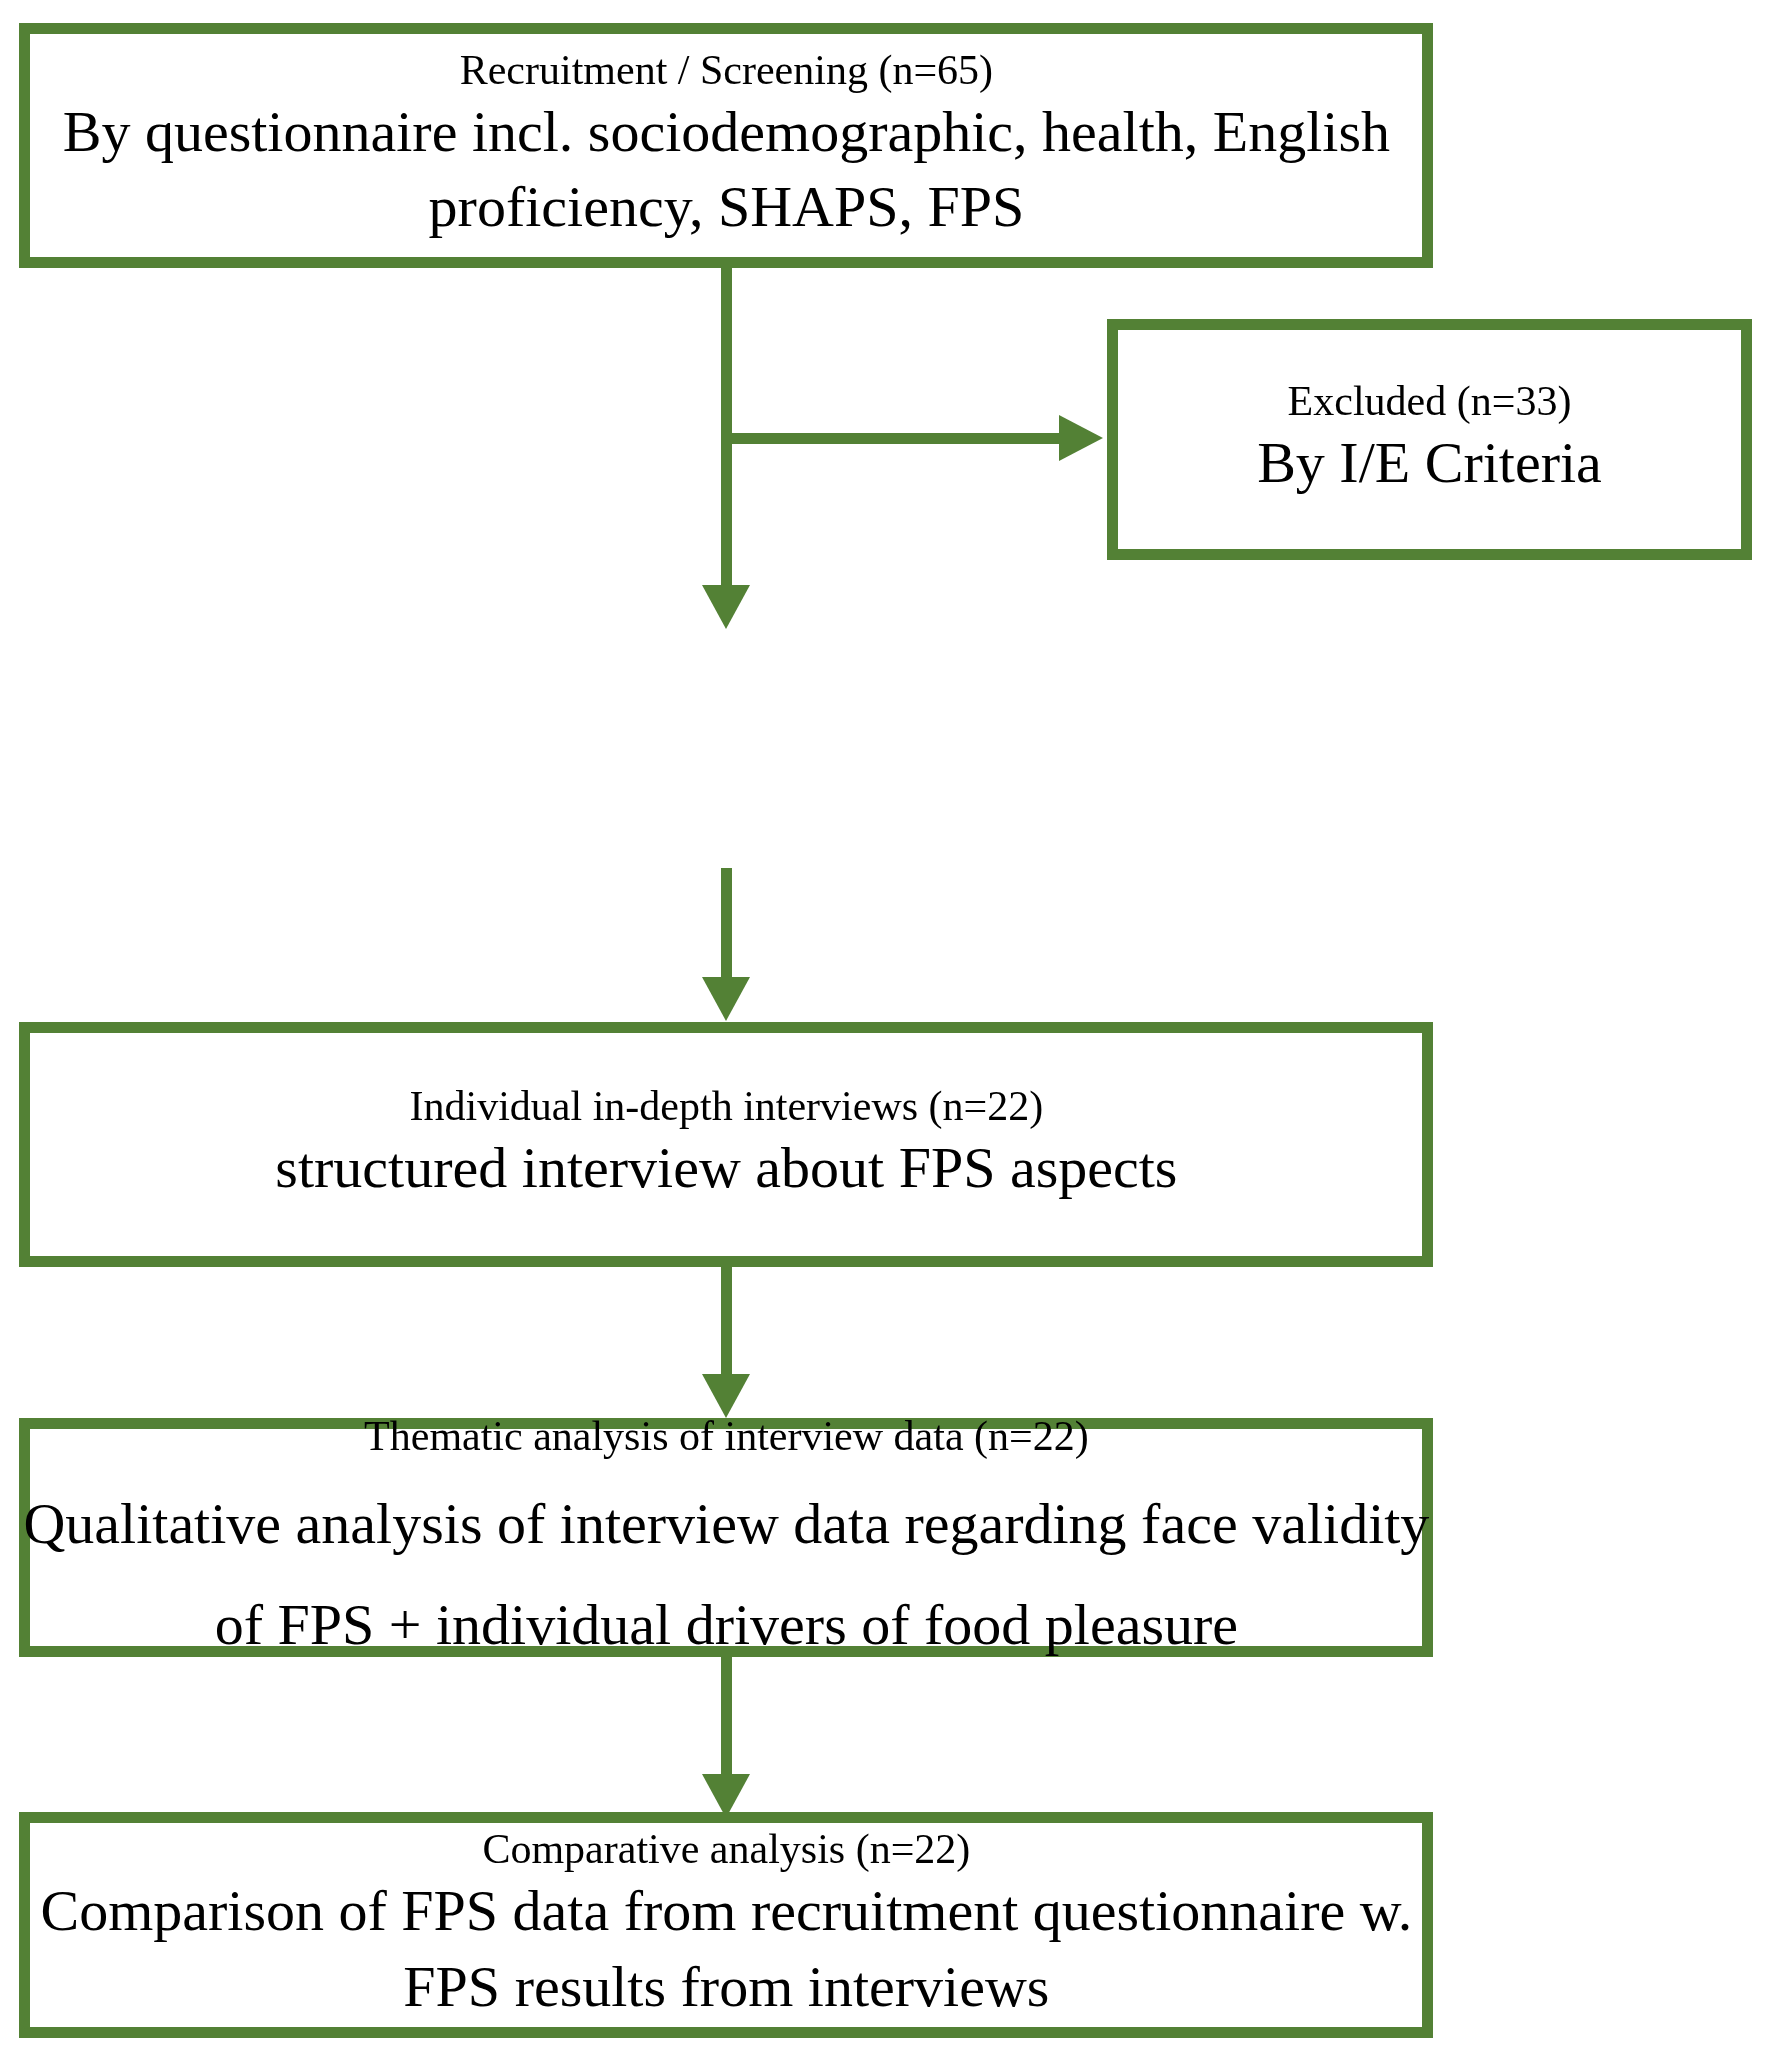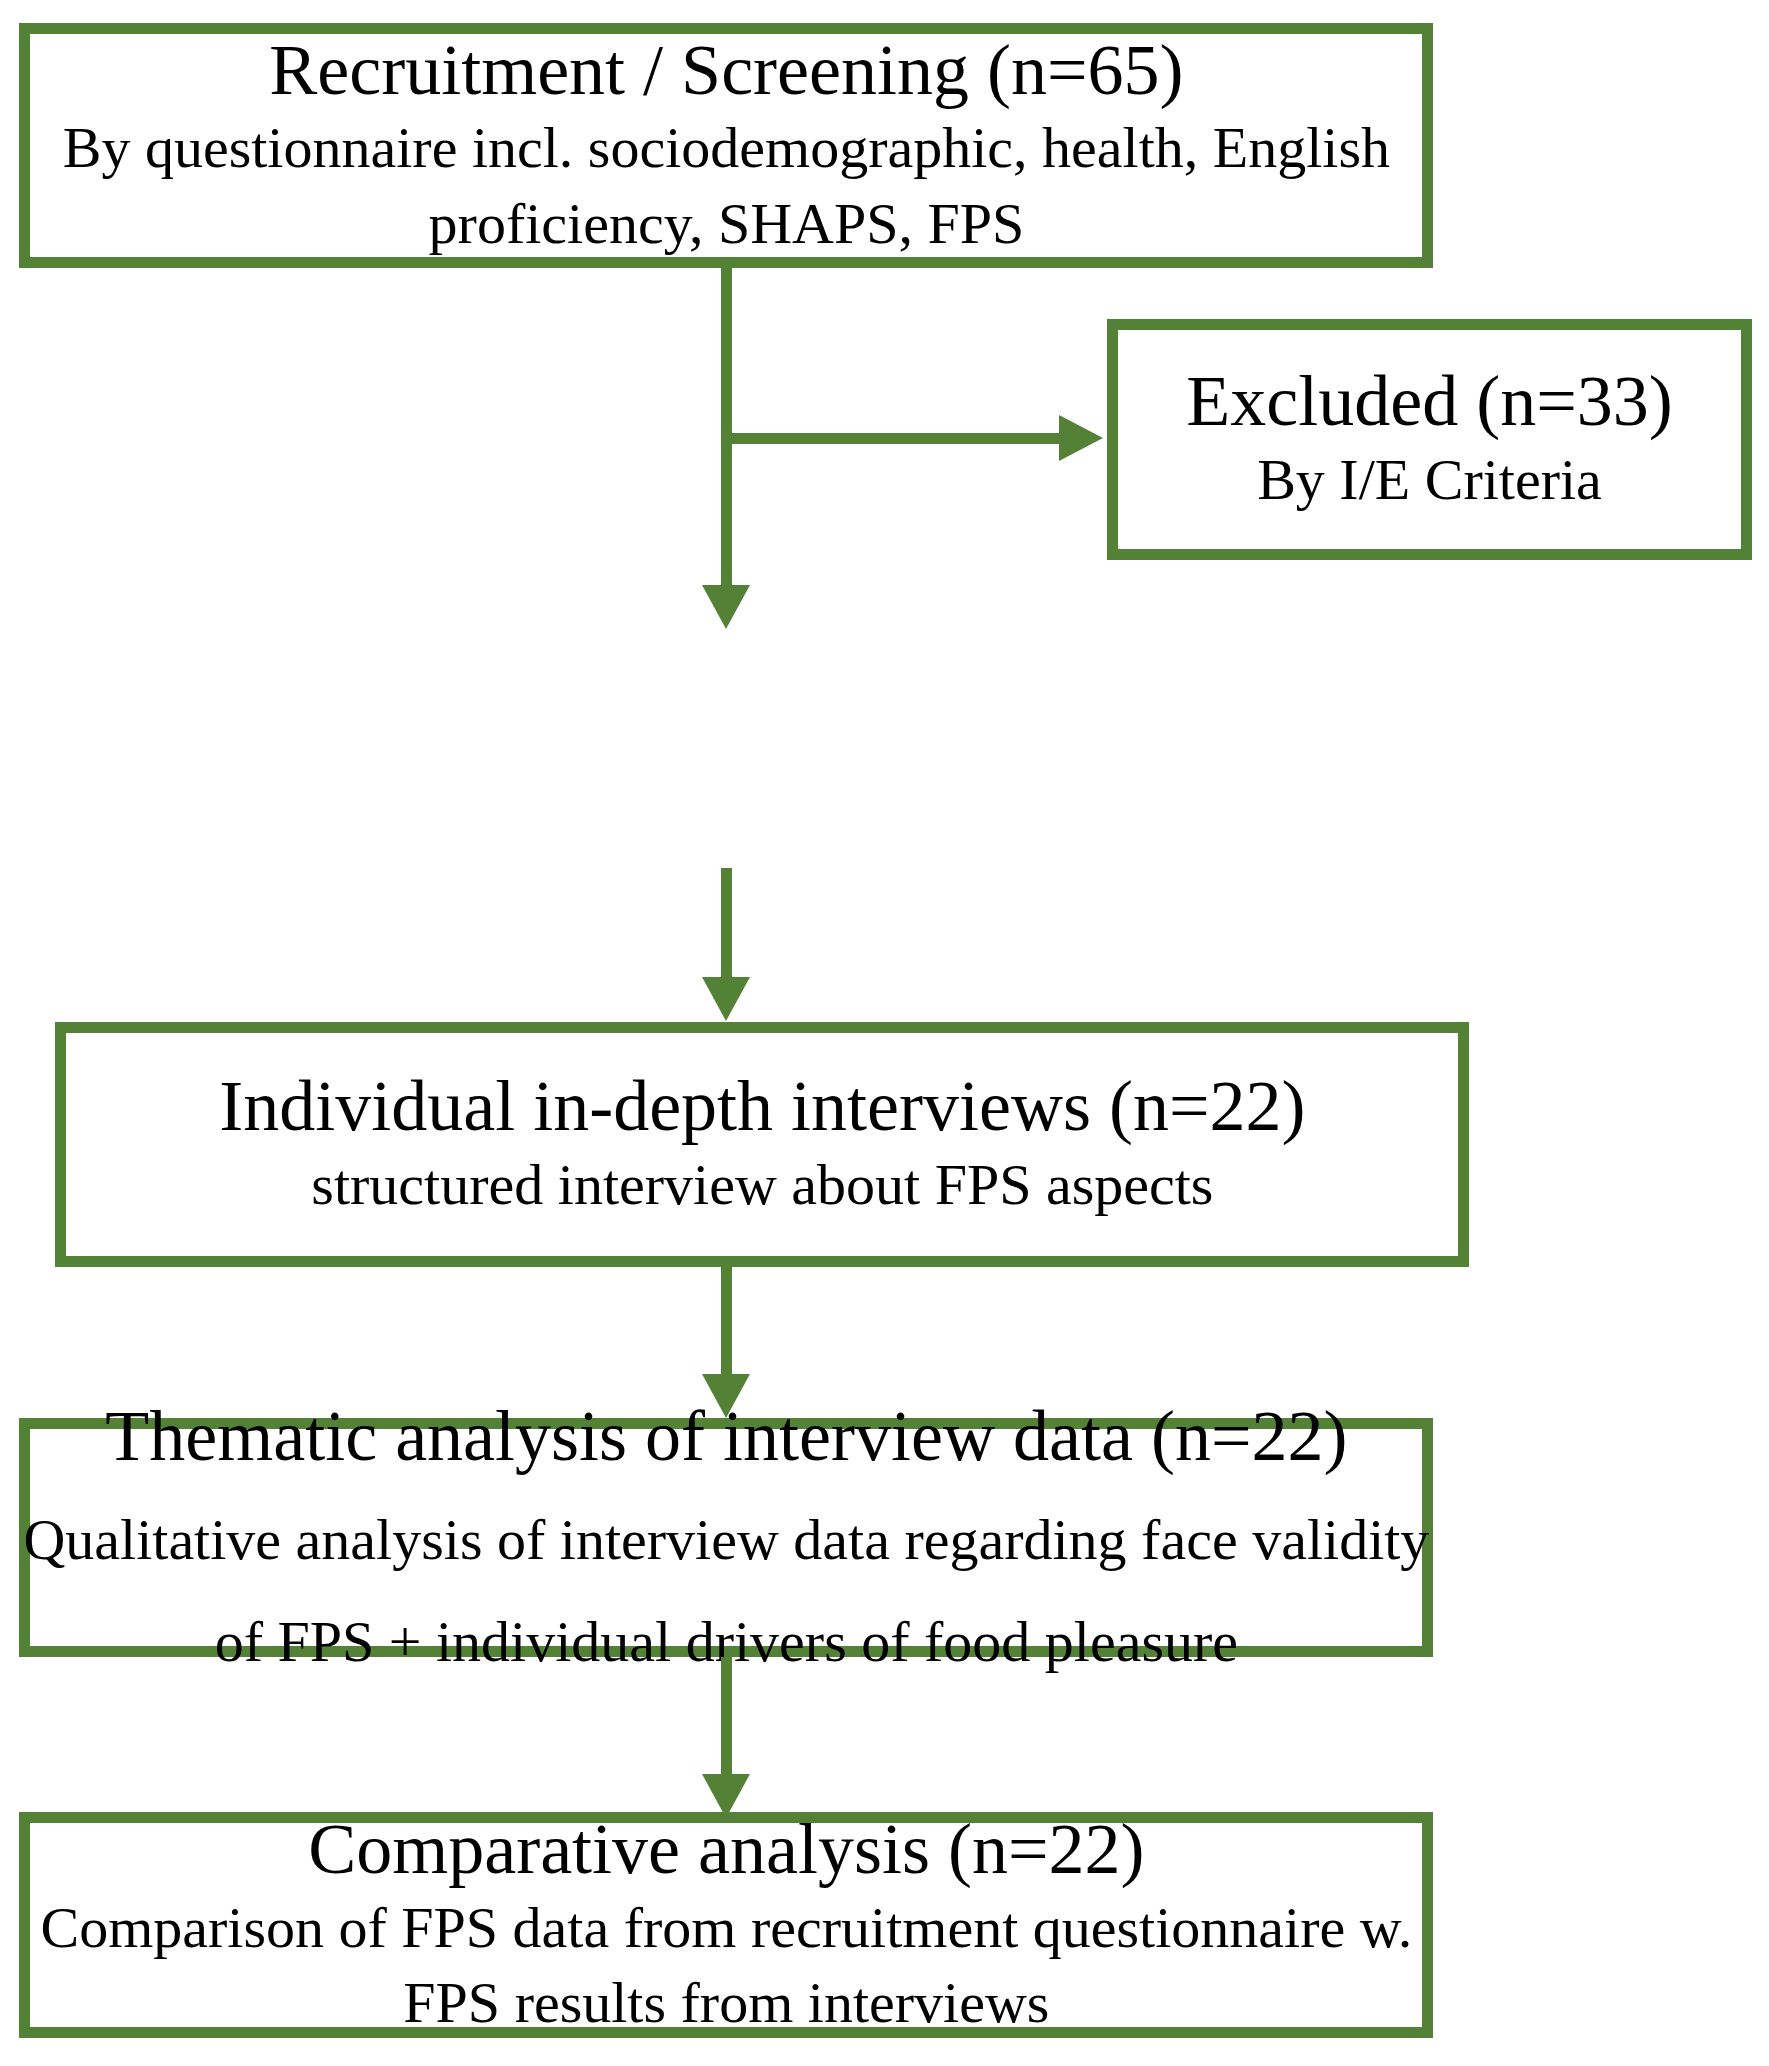--- a/index.html
+++ b/index.html
@@ -22,21 +22,21 @@
     border:11px solid var(--green);
     background:#ffffff;
     display:flex;
     flex-direction:column;
     justify-content:center;
     align-items:center;
     text-align:center;
     padding:7.8px 23px;
   }
   .box-title{
-    font-size:72px;
+    font-size:42px;
     line-height:1.12;
     white-space:nowrap;
   }
   .box-sub{
     font-size:58px;
     line-height:1.30;
     white-space:nowrap;
   }
   .line{
     position:absolute;
@@ -76,21 +76,21 @@
 
   <div class="box" style="left:1107px;top:319px;width:645px;height:241px;">
     <div class="box-title">Excluded (n=33)</div>
     <div class="box-sub">By I/E Criteria</div>
   </div>
 
 
   <div class="line" style="left:721px;top:868px;width:11px;height:110px;"></div>
   <div class="arrow-down" style="left:702px;top:977px;"></div>
 
-  <div class="box" style="left:19.4px;top:1022px;width:1414px;height:245px;margin-left:36px;">
+  <div class="box" style="left:19.4px;top:1022px;width:1414px;height:245px;">
     <div class="box-title">Individual in-depth interviews (n=22)</div>
     <div class="box-sub">structured interview about FPS aspects</div>
   </div>
 
   <div class="line" style="left:721px;top:1267px;width:11px;height:109px;"></div>
   <div class="arrow-down" style="left:702px;top:1374px;"></div>
 
   <div class="box" style="left:19.4px;top:1418px;width:1414px;height:239px;gap:26px;">
     <div class="box-title">Thematic analysis of interview data (n=22)</div>
     <div class="box-sub">Qualitative analysis of interview data regarding face validity</div>

